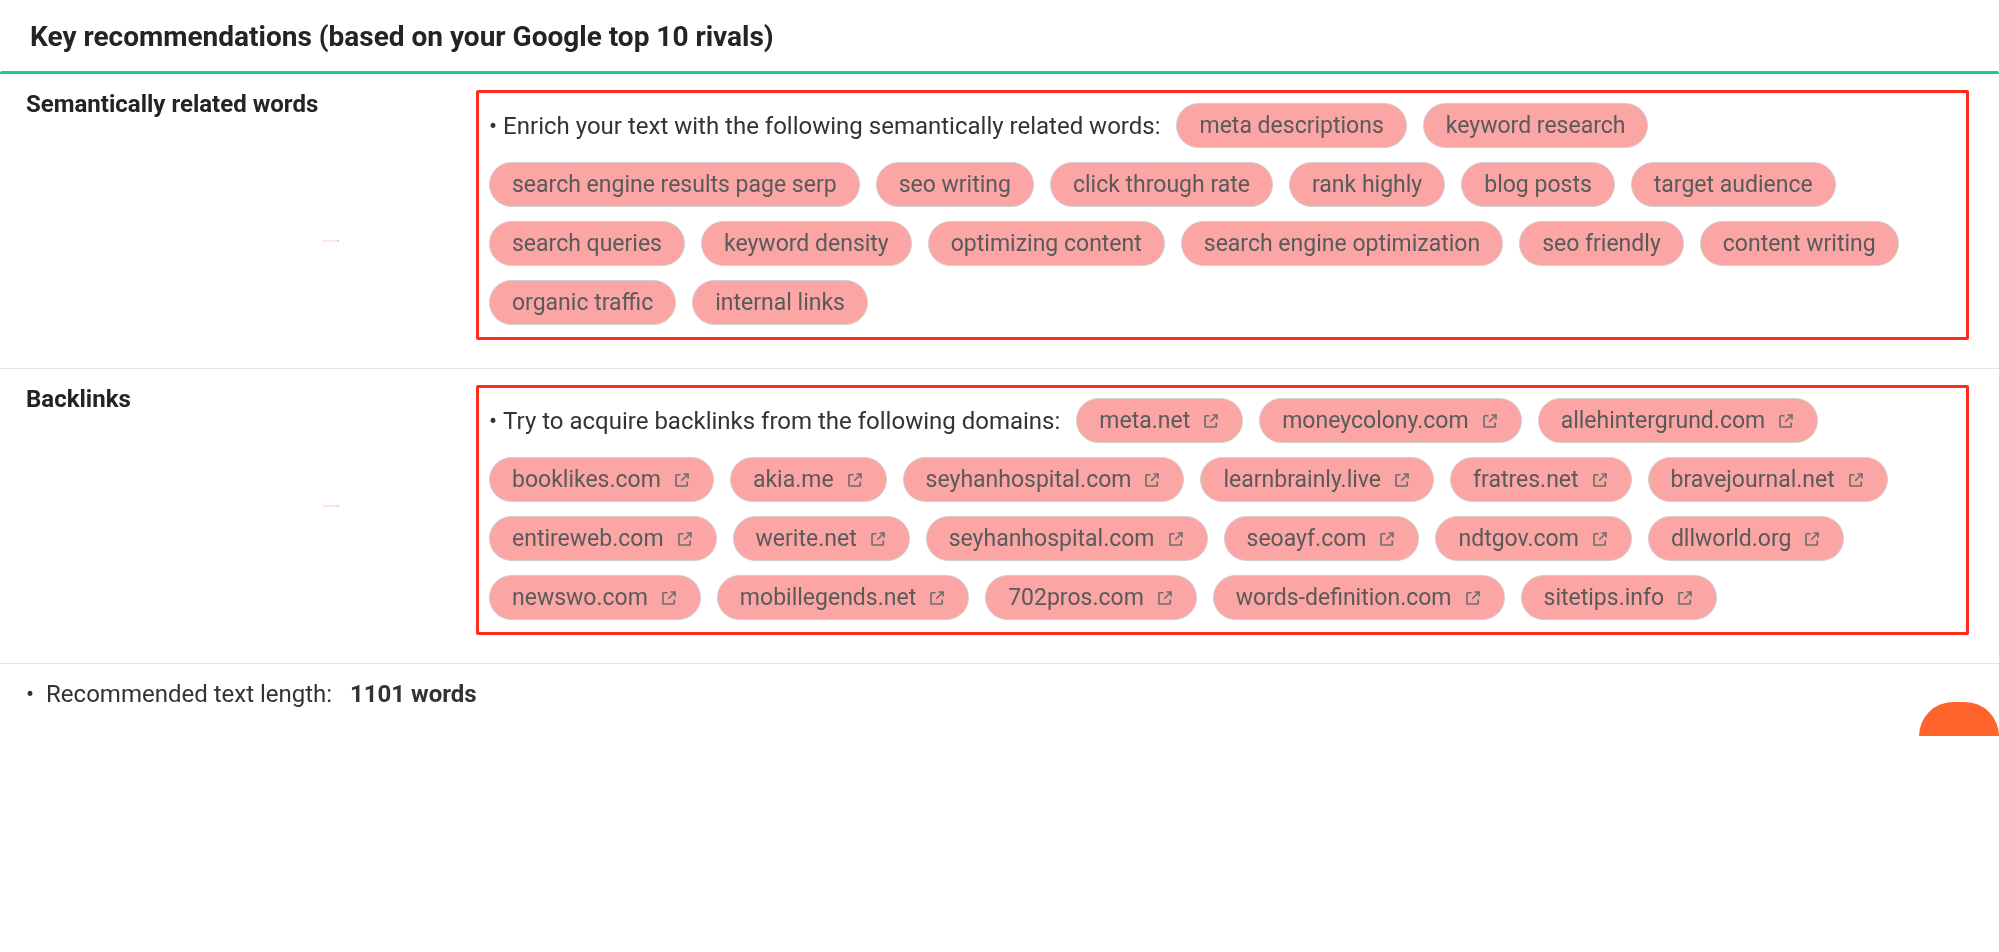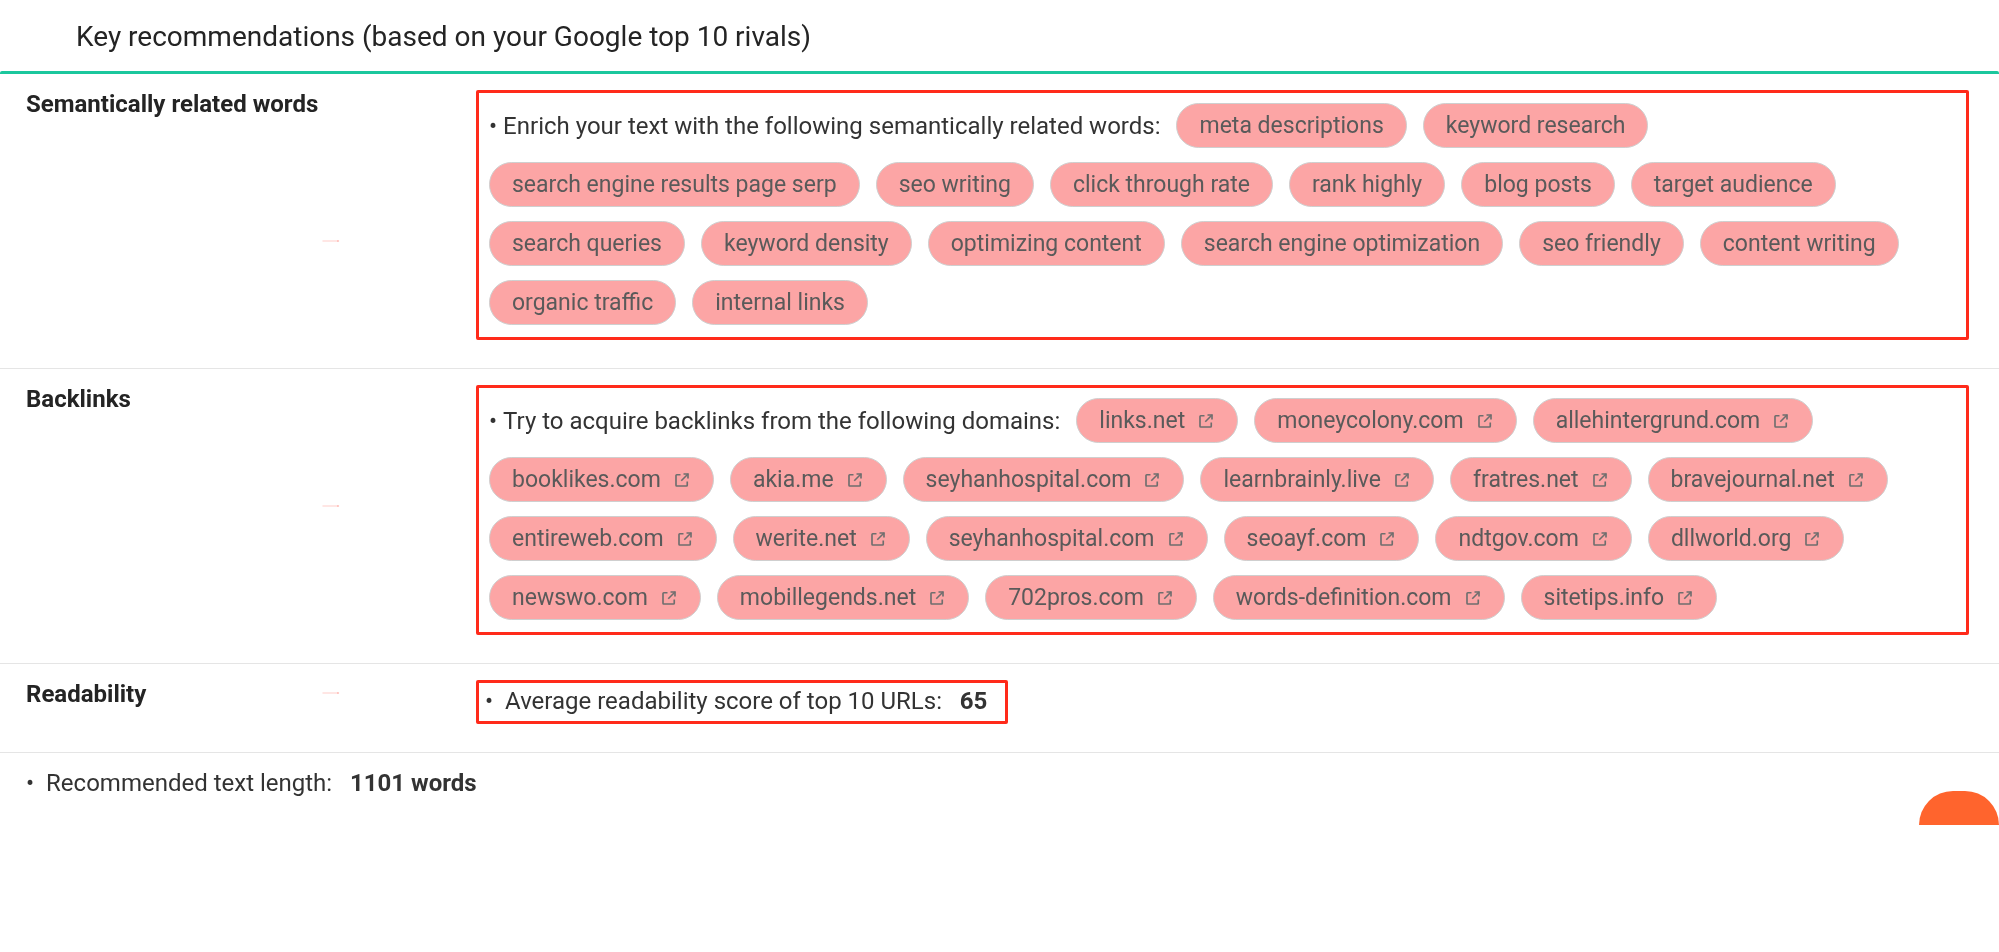--- a/index.html
+++ b/index.html
@@ -11,24 +11,23 @@
     background: #fff;
   }
   .container {
     width: 1999px;
     padding: 20px 0 0 0;
   }
   .header {
     padding: 0 30px 18px 30px;
   }
   .header-title {
-    font-weight: 400;
+    font-weight: 700;
     font-size: 28px;
     color: #242424;
-    margin-left: 46px;
   }
   .green-bar {
     height: 3px;
     background: #1bc79d;
     border-top-left-radius: 2px;
     border-top-right-radius: 2px;
     margin: 0 0 0 0;
   }
   .section {
     display: flex;
@@ -189,21 +188,21 @@
     </div>
     <div class="content-col">
       <div class="red-box">
         <div class="row1" id="backlinks-row">
           <span class="text-cell">
             <span class="bullet">•</span>
             <span>Try to acquire backlinks from the following domains:</span>
           </span>
 
         <span class="chip link">
-              <span>links.net</span>
+              <span>meta.net</span>
               <span class="ext-icon">
                 <svg viewBox="0 0 24 24">
                   <path d="M14 4h6v6"></path>
                   <path d="M20 4l-9 9"></path>
                   <path d="M19 14v5a1 1 0 0 1-1 1H5a1 1 0 0 1-1-1V6a1 1 0 0 1 1-1h5"></path>
                 </svg>
               </span>
             </span>
             <span class="chip link">
               <span>moneycolony.com</span>
@@ -393,39 +392,20 @@
                   <path d="M20 4l-9 9"></path>
                   <path d="M19 14v5a1 1 0 0 1-1 1H5a1 1 0 0 1-1-1V6a1 1 0 0 1 1-1h5"></path>
                 </svg>
               </span>
             </span>
           </div>
       </div>
     </div>
   </div>
 
-  <div class="section">
-    <div class="section-label-col">
-      <div class="section-label">Readability</div>
-      <svg class="arrow" style="top:12px" viewBox="0 0 170 20">
-        <line x1="0" y1="10" x2="150" y2="10" class="arrow-line"></line>
-        <polygon points="150,4 168,10 150,16" class="arrow-head"></polygon>
-      </svg>
-    </div>
-    <div class="content-col">
-      <div class="red-box-tight">
-        <span class="plain-line">
-          <span class="bullet">•</span>
-          <span>Average readability score of top 10 URLs:</span>
-          <span>&nbsp;</span>
-          <span class="strong">65</span>
-        </span>
-      </div>
-    </div>
-  </div>
 
   <div class="section" style="border-bottom:none">
     <div class="content-col">
       <span class="plain-line">
         <span class="bullet">•</span>
         <span>Recommended text length:</span>
         <span>&nbsp;</span>
         <span class="strong">1101 words</span>
       </span>
     </div>

